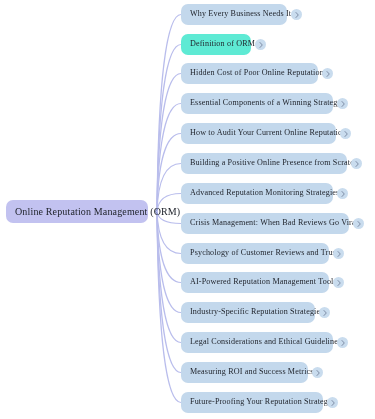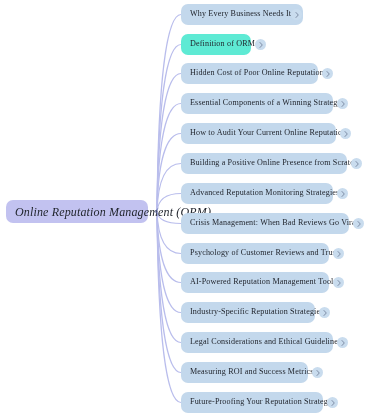--- a/index.html
+++ b/index.html
@@ -42,22 +42,21 @@
     line-height: 1;
     padding-left: 9px;
     padding-right: 9px;
     white-space: nowrap;
   }
   .root-node {
     background: #c2c2f0;
     height: 23px;
   }
   .root-node .node-label {
-    font-size: 12px;
-    font-style: italic;
+    font-size: 10px;
   }
   .child-node {
     background: #c3d8ec;
     height: 21px;
   }
   .toggle {
     position: absolute;
     width: 11px;
     height: 11px;
     border-radius: 50%;
@@ -99,21 +98,21 @@
     <span class="node-label">Online Reputation Management (ORM)</span>
   </div>
 
   <div class="toggle root-toggle" id="root-toggle" style="left: 151px; top: 206px;">
     <svg width="9" height="9" viewBox="0 0 9 9" aria-hidden="true">
       <path d="M6 1.6 L3 4.5 L6 7.4" fill="none" stroke="#6f7bb5" stroke-width="1" stroke-linecap="round" stroke-linejoin="round"></path>
     </svg>
   </div>
 
   <div id="children-layer">
-      <div class="node child-node" style="left: 181px; top: 4px; width: 122px; background: rgb(195, 216, 236);">
+      <div class="node child-node" style="left: 181px; top: 4px; width: 106px; background: rgb(195, 216, 236);">
         <span class="node-label">Why Every Business Needs It</span>
       </div>
       <div class="toggle" style="background: rgb(201, 220, 238); left: 291px; top: 9px;">
         <svg width="8" height="8" viewBox="0 0 8 8" aria-hidden="true">
           <path d="M3 1.5 L5.3 4 L3 6.5" fill="none" stroke="#76859e" stroke-width="0.9" stroke-linecap="round" stroke-linejoin="round"></path>
         </svg>
       </div>
       <div class="node child-node" style="left: 181px; top: 34px; width: 70px; background: #5eead4;">
         <span class="node-label">Definition of ORM</span>
       </div>

